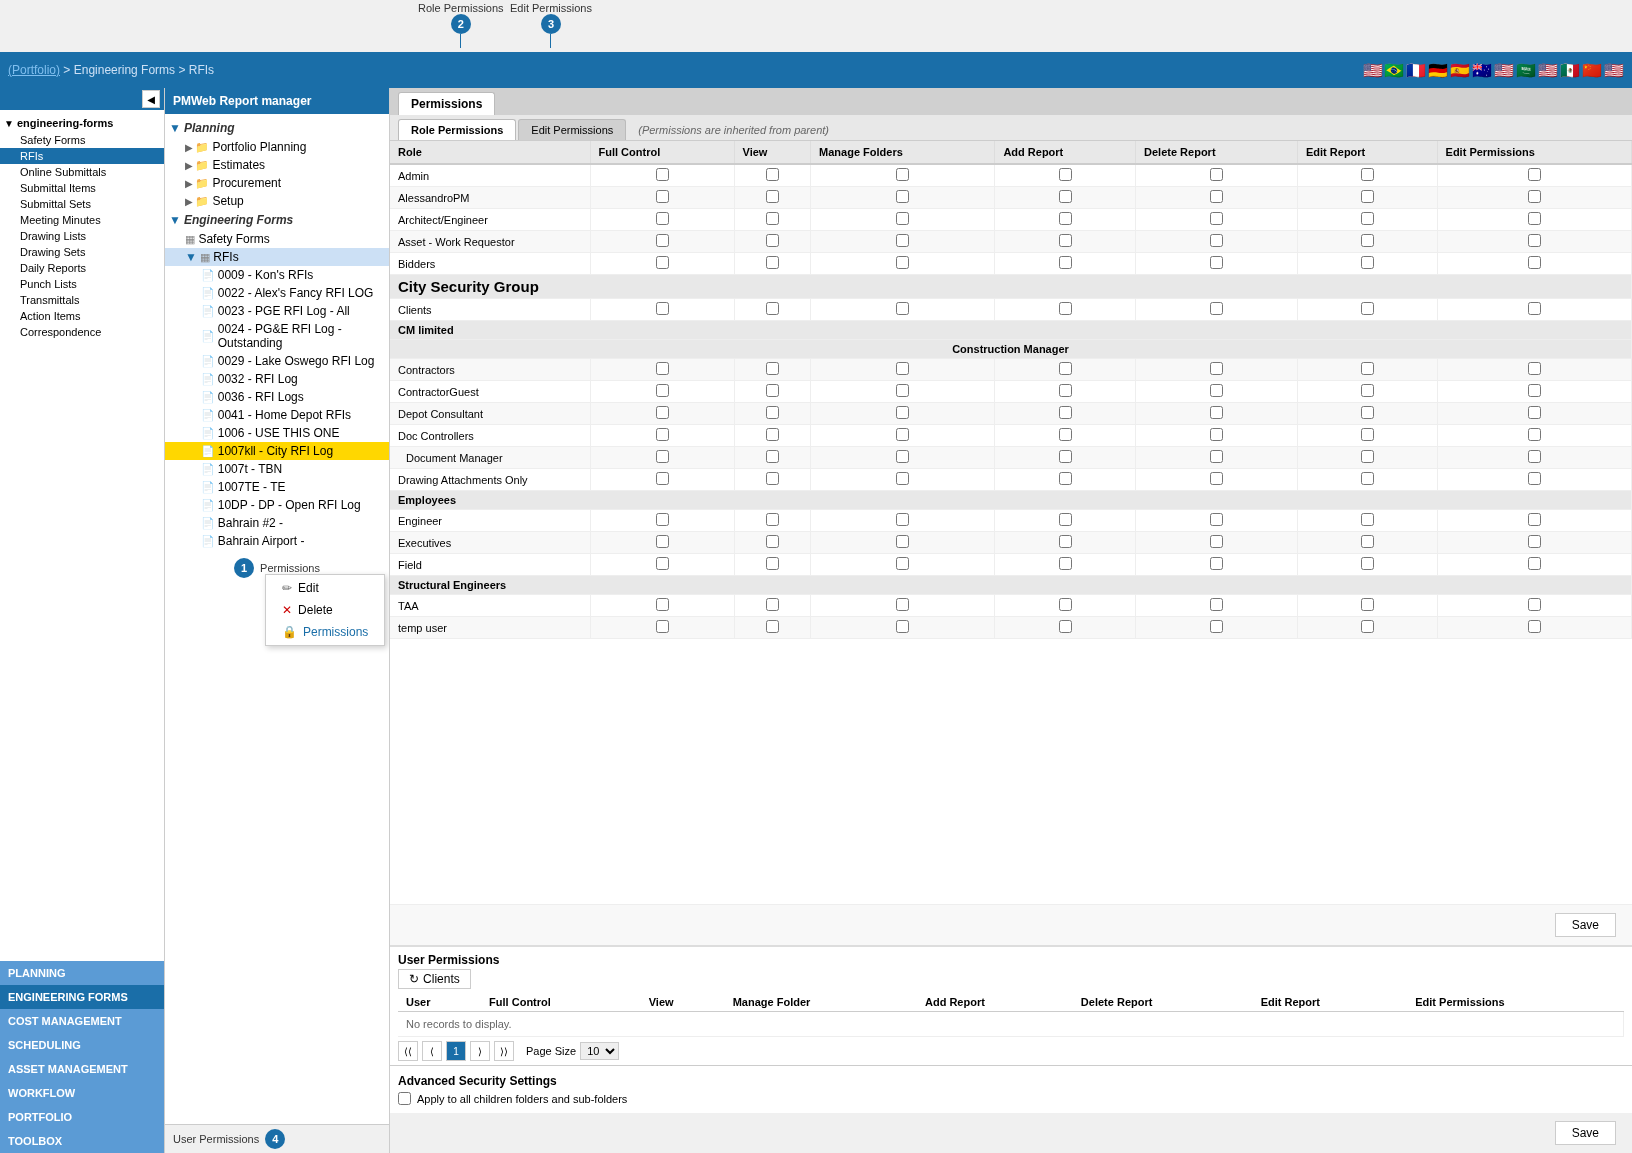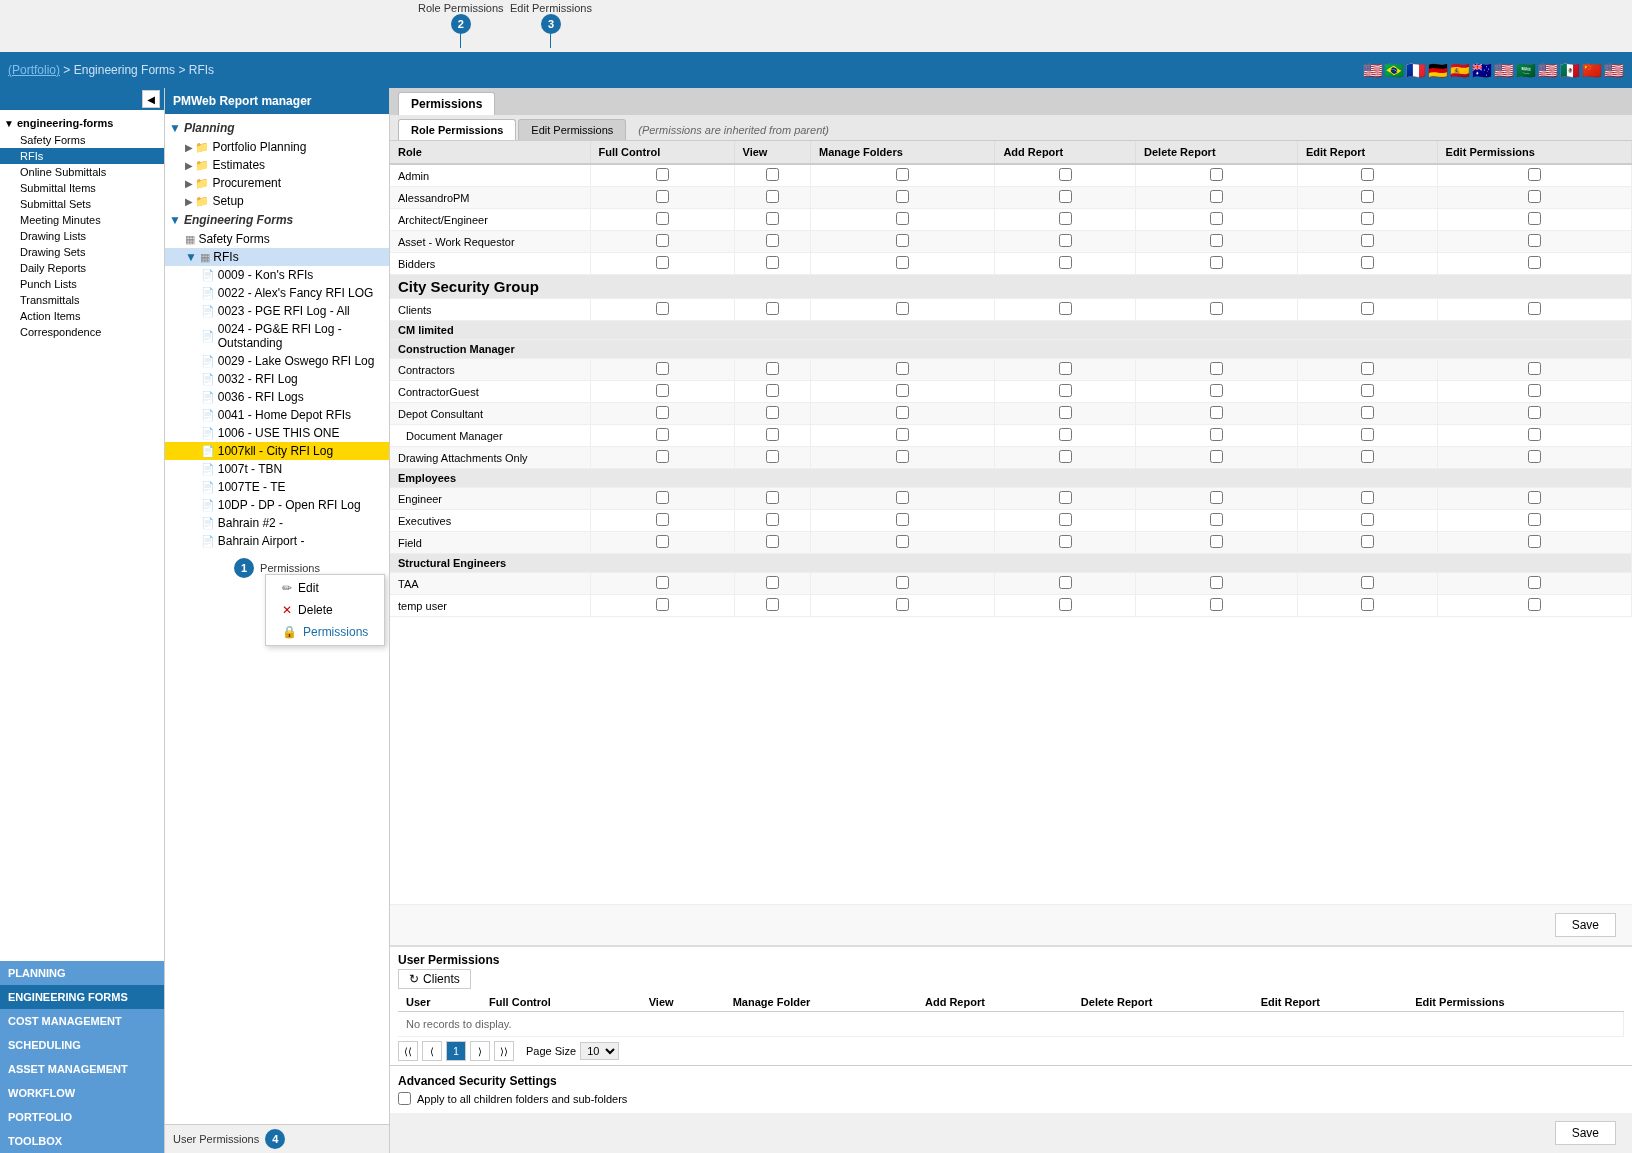--- a/index.html
+++ b/index.html
@@ -392,21 +392,21 @@
                 <td style="padding: 3px 8px; text-align: center;"><input type="checkbox" style=""></td>
                 <td style="padding: 3px 8px; text-align: center;"><input type="checkbox" style=""></td>
                 <td style="padding: 3px 8px; text-align: center;"><input type="checkbox" style=""></td>
                 <td style="padding: 3px 8px; text-align: center;"><input type="checkbox" style=""></td>
                 <td style="padding: 3px 8px; text-align: center;"><input type="checkbox" style=""></td>
                 <td style="padding: 3px 8px; text-align: center;"><input type="checkbox" style=""></td>
               </tr>
               <tr style="background: rgb(232, 232, 232);">
                 <td colspan="8" style="font-weight: bold; padding: 3px 8px; font-size: 11px;">CM limited</td>
               </tr>
-              <tr style="background: rgb(232, 232, 232);">
+              <tr style="background: rgb(232, 232, 232); text-align: center;">
                 <td colspan="8" style="font-weight: bold; padding: 3px 8px; font-size: 11px;">Construction Manager</td>
               </tr>
               <tr>
                 <td style="padding: 3px 8px; font-size: 11px;">Contractors</td>
                 <td style="padding: 3px 8px; text-align: center;"><input type="checkbox" style=""></td>
                 <td style="padding: 3px 8px; text-align: center;"><input type="checkbox" style=""></td>
                 <td style="padding: 3px 8px; text-align: center;"><input type="checkbox" style=""></td>
                 <td style="padding: 3px 8px; text-align: center;"><input type="checkbox" style=""></td>
                 <td style="padding: 3px 8px; text-align: center;"><input type="checkbox" style=""></td>
                 <td style="padding: 3px 8px; text-align: center;"><input type="checkbox" style=""></td>
@@ -417,20 +417,30 @@
                 <td style="padding: 3px 8px; text-align: center;"><input type="checkbox" style=""></td>
                 <td style="padding: 3px 8px; text-align: center;"><input type="checkbox" style=""></td>
                 <td style="padding: 3px 8px; text-align: center;"><input type="checkbox" style=""></td>
                 <td style="padding: 3px 8px; text-align: center;"><input type="checkbox" style=""></td>
                 <td style="padding: 3px 8px; text-align: center;"><input type="checkbox" style=""></td>
                 <td style="padding: 3px 8px; text-align: center;"><input type="checkbox" style=""></td>
                 <td style="padding: 3px 8px; text-align: center;"><input type="checkbox" style=""></td>
               </tr>
               <tr>
                 <td style="padding: 3px 8px; font-size: 11px;">Depot Consultant</td>
+                <td style="padding: 3px 8px; text-align: center;"><input type="checkbox" style=""></td>
+                <td style="padding: 3px 8px; text-align: center;"><input type="checkbox" style=""></td>
+                <td style="padding: 3px 8px; text-align: center;"><input type="checkbox" style=""></td>
+                <td style="padding: 3px 8px; text-align: center;"><input type="checkbox" style=""></td>
+                <td style="padding: 3px 8px; text-align: center;"><input type="checkbox" style=""></td>
+                <td style="padding: 3px 8px; text-align: center;"><input type="checkbox" style=""></td>
+                <td style="padding: 3px 8px; text-align: center;"><input type="checkbox" style=""></td>
+              </tr>
+              <tr>
+                <td style="padding: 3px 8px; font-size: 11px;">Doc Controllers</td>
                 <td style="padding: 3px 8px; text-align: center;"><input type="checkbox" style=""></td>
                 <td style="padding: 3px 8px; text-align: center;"><input type="checkbox" style=""></td>
                 <td style="padding: 3px 8px; text-align: center;"><input type="checkbox" style=""></td>
                 <td style="padding: 3px 8px; text-align: center;"><input type="checkbox" style=""></td>
                 <td style="padding: 3px 8px; text-align: center;"><input type="checkbox" style=""></td>
                 <td style="padding: 3px 8px; text-align: center;"><input type="checkbox" style=""></td>
                 <td style="padding: 3px 8px; text-align: center;"><input type="checkbox" style=""></td>
               </tr>
               <tr>
                 <td style="padding: 3px 16px; font-size: 11px;">Document Manager</td>

